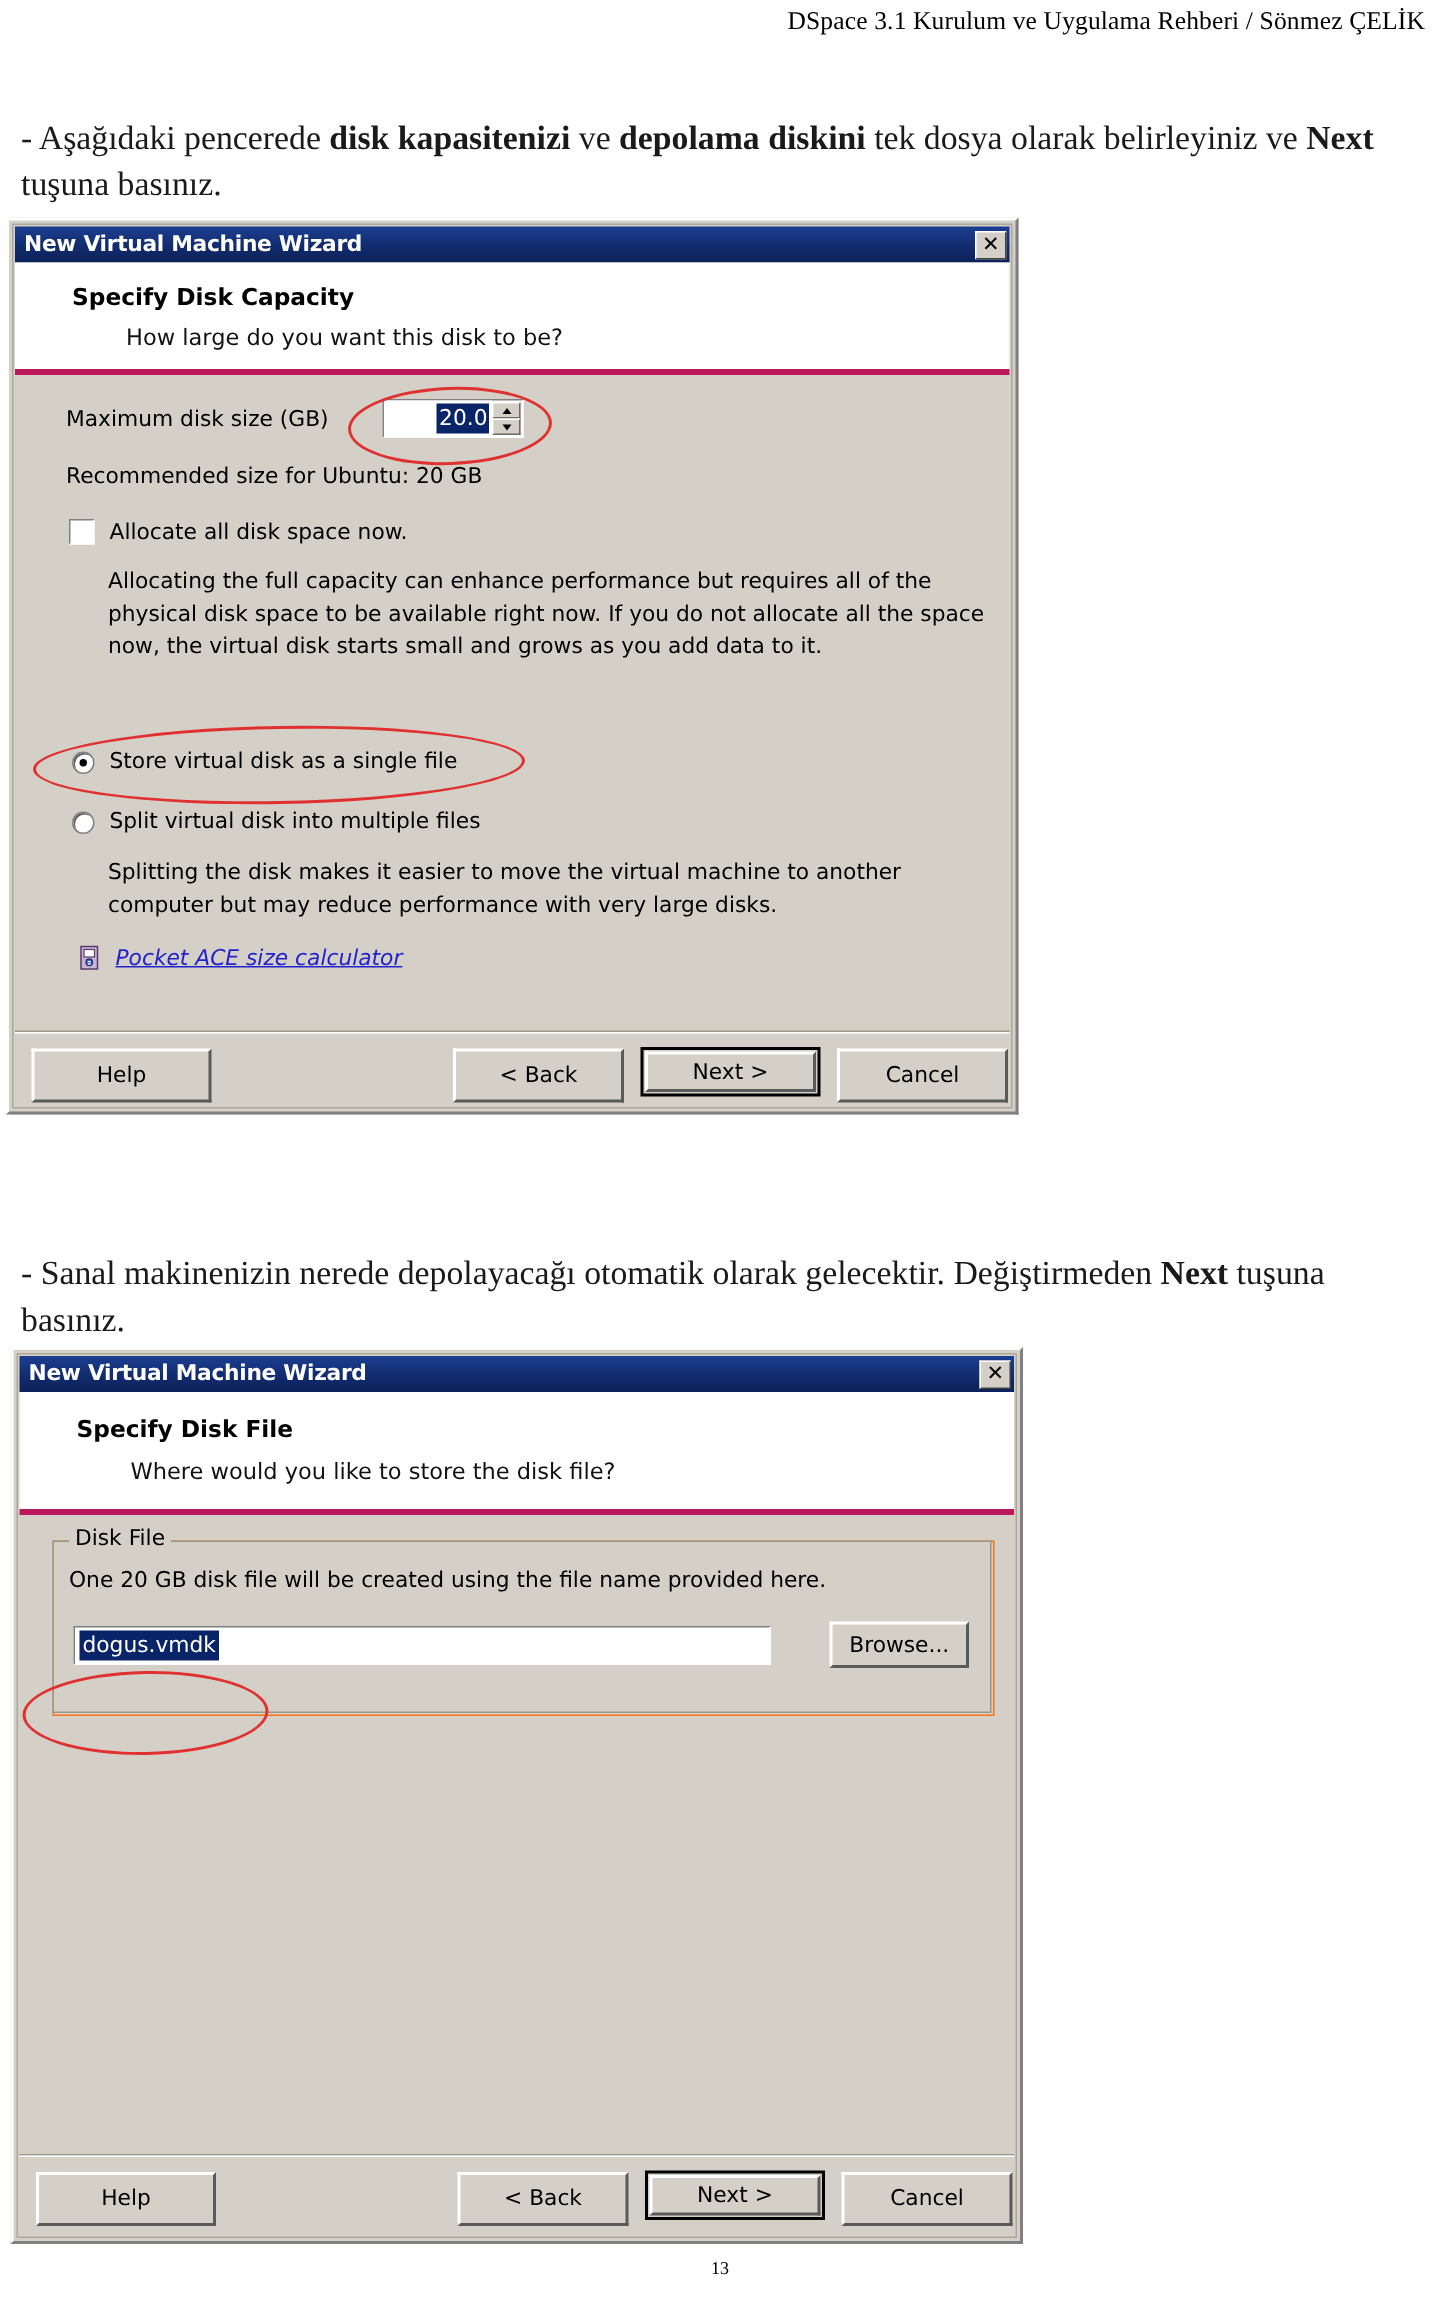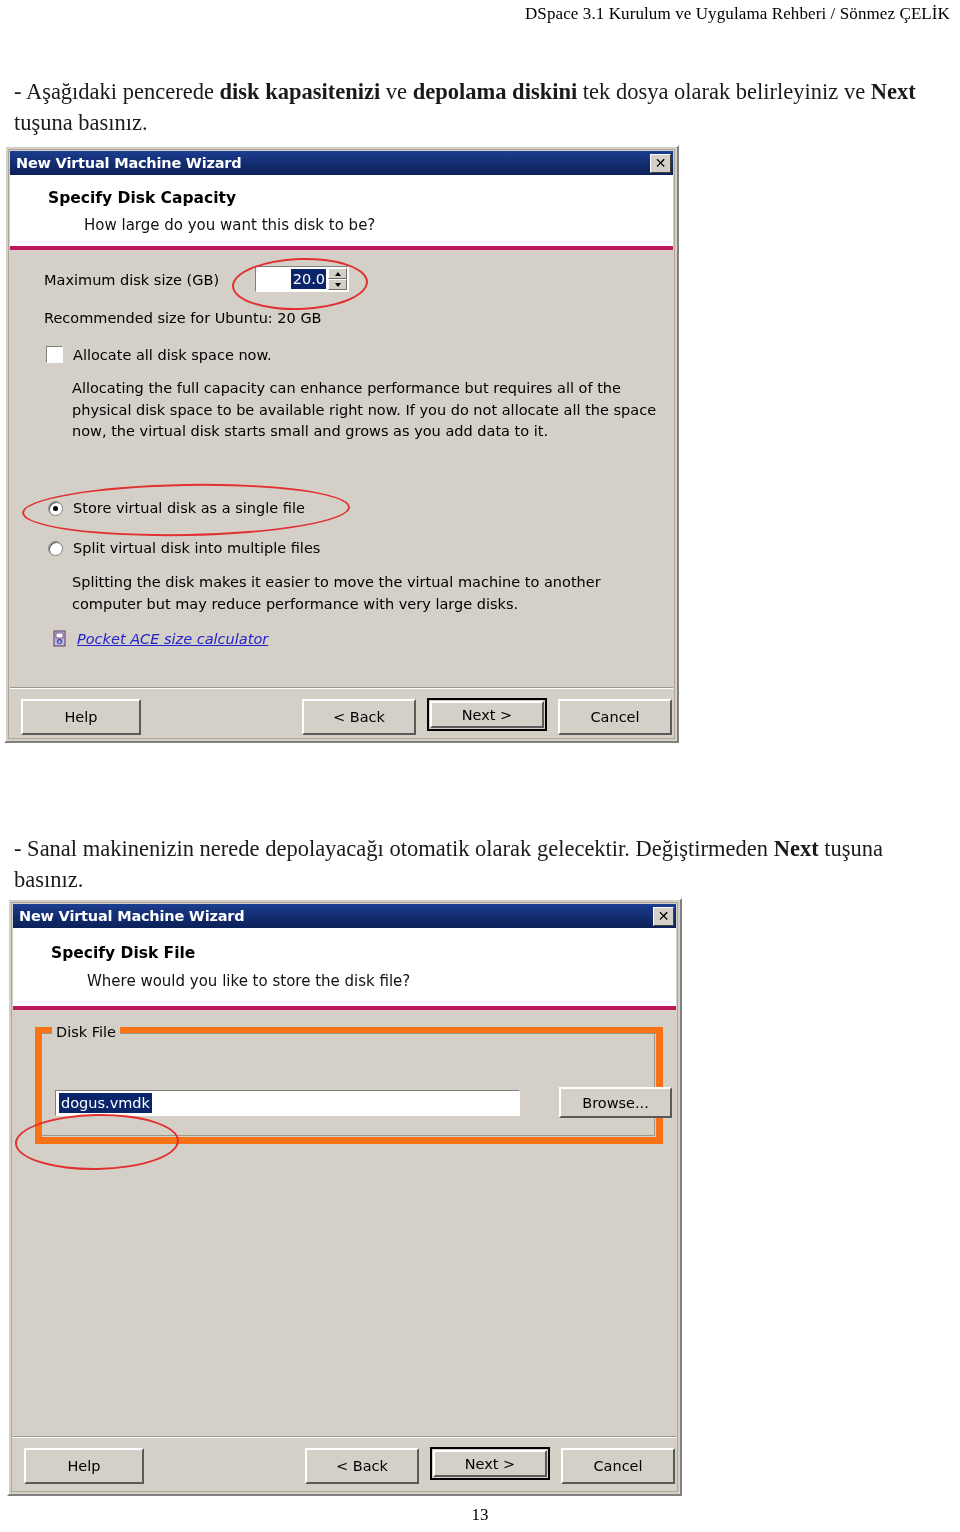--- a/index.html
+++ b/index.html
@@ -41,21 +41,21 @@
   .para-1 { top: 76px; }
   .para-2 { top: 833px; }
 
   .page-number {
     position: absolute;
     left: 0;
     width: 960px;
     top: 1505px;
     text-align: center;
     font-family: "Liberation Serif", serif;
-    font-size: 17px;
+    font-size: 12px;
     color: #000;
   }
 
   
   .dialog {
     position: absolute;
     background: #d4d0c8;
     border-top: 2px solid #ffffff;
     border-left: 2px solid #ffffff;
     border-right: 2px solid #808080;
@@ -322,21 +322,21 @@
     border-left: 2px solid #ffffff;
     border-right: 2px solid #5a5a5a;
     border-bottom: 2px solid #5a5a5a;
     box-sizing: border-box;
     pointer-events: none;
   }
 
   
   .groupbox {
     position: absolute;
-    border: 7px solid #f97316;
+    border: 1px solid #f97316;
     box-sizing: border-box;
   }
   .groupbox::before {
     content: "";
     position: absolute;
     left: -1px; top: -1px; right: 1px; bottom: 1px;
     border: 1px solid #9b9789;
     box-sizing: border-box;
   }
   .groupbox-title {
@@ -492,26 +492,27 @@
   <div class="wizard-head" style="top:28px; height:82px;">
     <div class="wiz-title" style="top:16px;">Specify Disk File</div>
     <div class="wiz-sub" style="top:44px;">Where would you like to store the disk file?</div>
   </div>
 
   <div class="body-region" style="top:110px; height:425px;">
 
     <div class="groupbox" style="left:22px; top:17px; width:628px; height:117px;">
       <span class="groupbox-title">Disk File</span>
 
+      <div class="lbl" style="left:10px; top:18px;">One 20 GB disk file will be created using the file name provided here.</div>
 
       <div class="textfield" style="left:13px; top:56px; width:465px;">
         <span class="tf-selected">dogus.vmdk</span>
       </div>
 
-      <div class="btn" style="left:517px; top:53px; width:113px; height:31px;">Browse...</div>
+      <div class="btn" style="left:517px; top:53px; width:93px; height:31px;">Browse...</div>
     </div>
   </div>
 
   <div class="sep" style="top:536px;"></div>
 
   <div class="btn" style="left:15px; top:548px; width:120px;">Help</div>
   <div class="btn" style="left:296px; top:548px; width:114px;">&lt; Back</div>
   <div class="btn default" style="left:421px; top:547px; width:120px; height:33px;">
     <span class="btn-core"></span>
     <span>Next &gt;</span>

